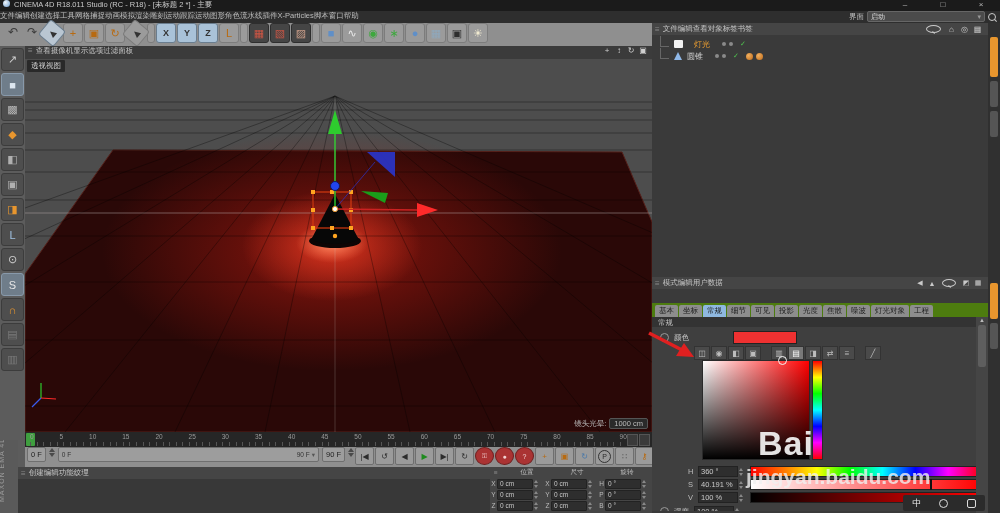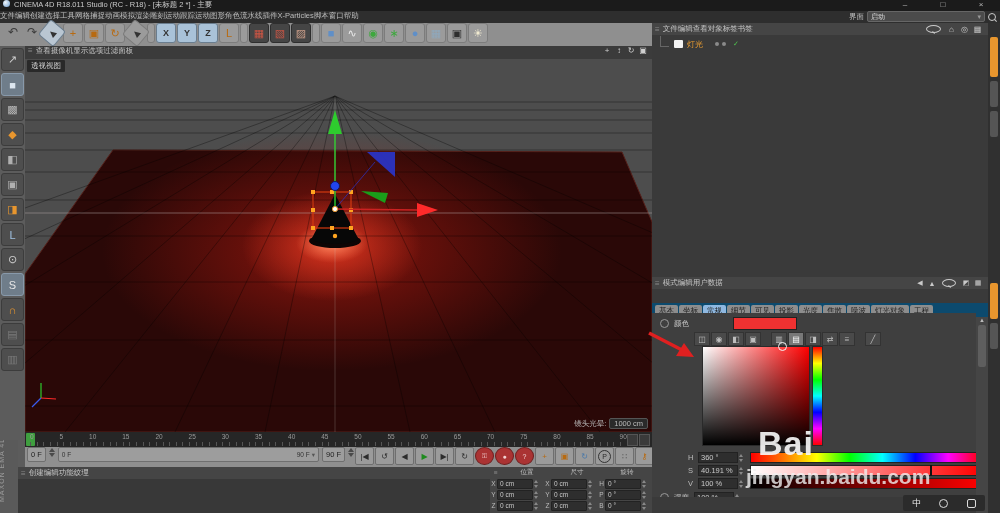--- a/index.html
+++ b/index.html
@@ -101,25 +101,25 @@
   .om-label{width:28px}
   .om-dot{width:4px;height:4px;border-radius:50%;background:#8a8a8a;margin-right:3px}
   .om-check{color:#4fc24f;font-size:7px;margin:0 4px}
   .om-tag{width:7px;height:7px;border-radius:50%;background:radial-gradient(circle at 35% 35%,#f0b060,#c06a18);margin-left:3px}
   
   #amhead{position:absolute;left:0;top:254px;width:336px}
   #amhead .icons{margin-left:auto;display:flex;align-items:center;padding-right:4px}
   #amhead .icons span{width:12px;text-align:center;color:#c9c9c9;font-size:7px}
   #amtitle{position:absolute;left:0;top:267px;width:336px;height:13px;background:#3f3f3f;display:flex;align-items:center;font-size:8px;color:#ddd}
   #amtitle .sq{width:9px;height:8px;background:#f2f2f2;border-radius:1px;margin:0 4px 0 6px}
-  #amtabs{position:absolute;left:0;top:280px;width:336px;height:14px;background:#0c4a6e;display:flex;align-items:flex-end;padding-left:3px}
+  #amtabs{position:absolute;left:0;top:280px;width:336px;height:14px;background:#4d7c0f;display:flex;align-items:flex-end;padding-left:3px}
   .tab{background:#8d8d8d;color:#1c1c1c;font-size:7.5px;padding:1px 4px;margin-right:1px;border-radius:2px 2px 0 0;white-space:nowrap}
   .tab.active{background:#8fb8e0}
   #amsection{position:absolute;left:0;top:294px;width:324px;height:12px;background:#333;display:flex;align-items:center;font-size:7.5px;color:#c0c0c0;padding-left:6px}
-  #amcontent{position:absolute;left:0;top:290px;width:324px;height:184px;background:#3f3f3f;font-size:7.5px;overflow:hidden}
+  #amcontent{position:absolute;left:0;top:304px;width:324px;height:184px;background:#3f3f3f;font-size:7.5px;overflow:hidden}
   .dotc{width:7px;height:7px;border:1px solid #999;border-radius:50%;flex:none}
   #colorrow{position:absolute;left:8px;top:4px;display:flex;align-items:center}
   #swatch{width:62px;height:11px;background:#ef3131;border:1px solid #222;margin-left:44px}
   #pickericons{position:absolute;left:42px;top:19px;display:flex;align-items:center}
   .pic{width:14px;height:12px;background:#4a4a4a;border:1px solid #333;color:#bdbdbd;font-size:8px;
        display:flex;align-items:center;justify-content:center;margin-right:1px}
   .pic.on{background:#787878;color:#fff}
   .pic.gap{background:none;border:none;width:8px}
   #csquare{position:absolute;left:50px;top:33px;width:106px;height:98px;border:1px solid #2a2a2a;
      background:linear-gradient(to top,#000,rgba(0,0,0,0)),linear-gradient(to right,#fff,#f00)}
@@ -617,28 +617,40 @@
     </span>
   </div>
 
   <div id="ombody">
 
       <div class="om-row">
         <span class="om-branch"></span>
         <span class="om-iconbox">
           <span class=" ic-light"></span>
         </span>
-        <span class="om-label" style="color: rgb(240, 160, 48);">灯光</span>
+        <span class="om-label" style="color: rgb(240, 160, 48); margin-left: 7px;">灯光</span>
         <span class="om-dot"></span>
         <span class="om-dot"></span>
         <span class="om-check">✓</span>
 
       </div>
 
 
+      <div class="om-row">
+        <span class="om-branch"></span>
+        <span class="om-iconbox">
+          <span class=" ic-cone"></span>
+        </span>
+        <span class="om-label" style="color: rgb(204, 204, 204);">圆锥</span>
+        <span class="om-dot"></span>
+        <span class="om-dot"></span>
+        <span class="om-check">✓</span>
+        <span class="om-tag"></span>
+        <span class="om-tag"></span>
+      </div>
     </div>
 
   <div class="panel-h" id="amhead">
     <span class="grip">≡</span>
     <span class="r">
         <span class="mi">模式</span>
         <span class="mi">编辑</span>
         <span class="mi">用户数据</span>
       </span>
     <span class="icons">

